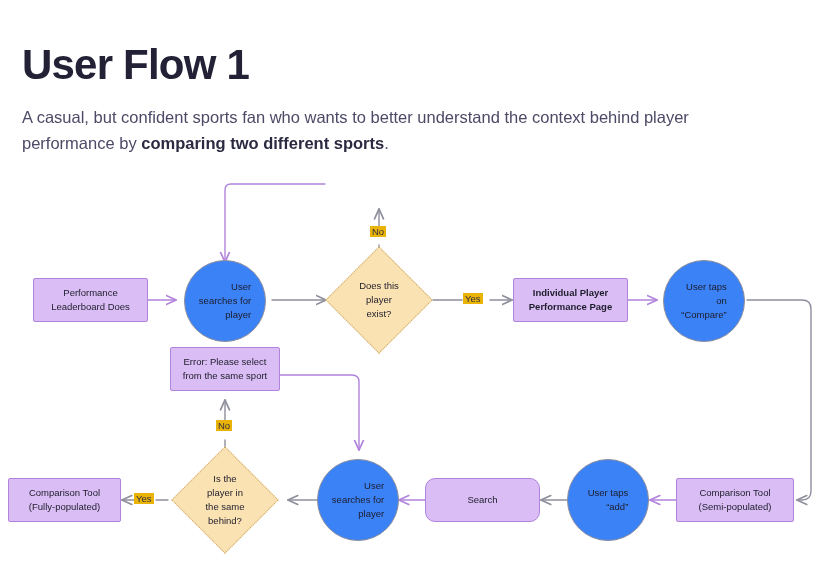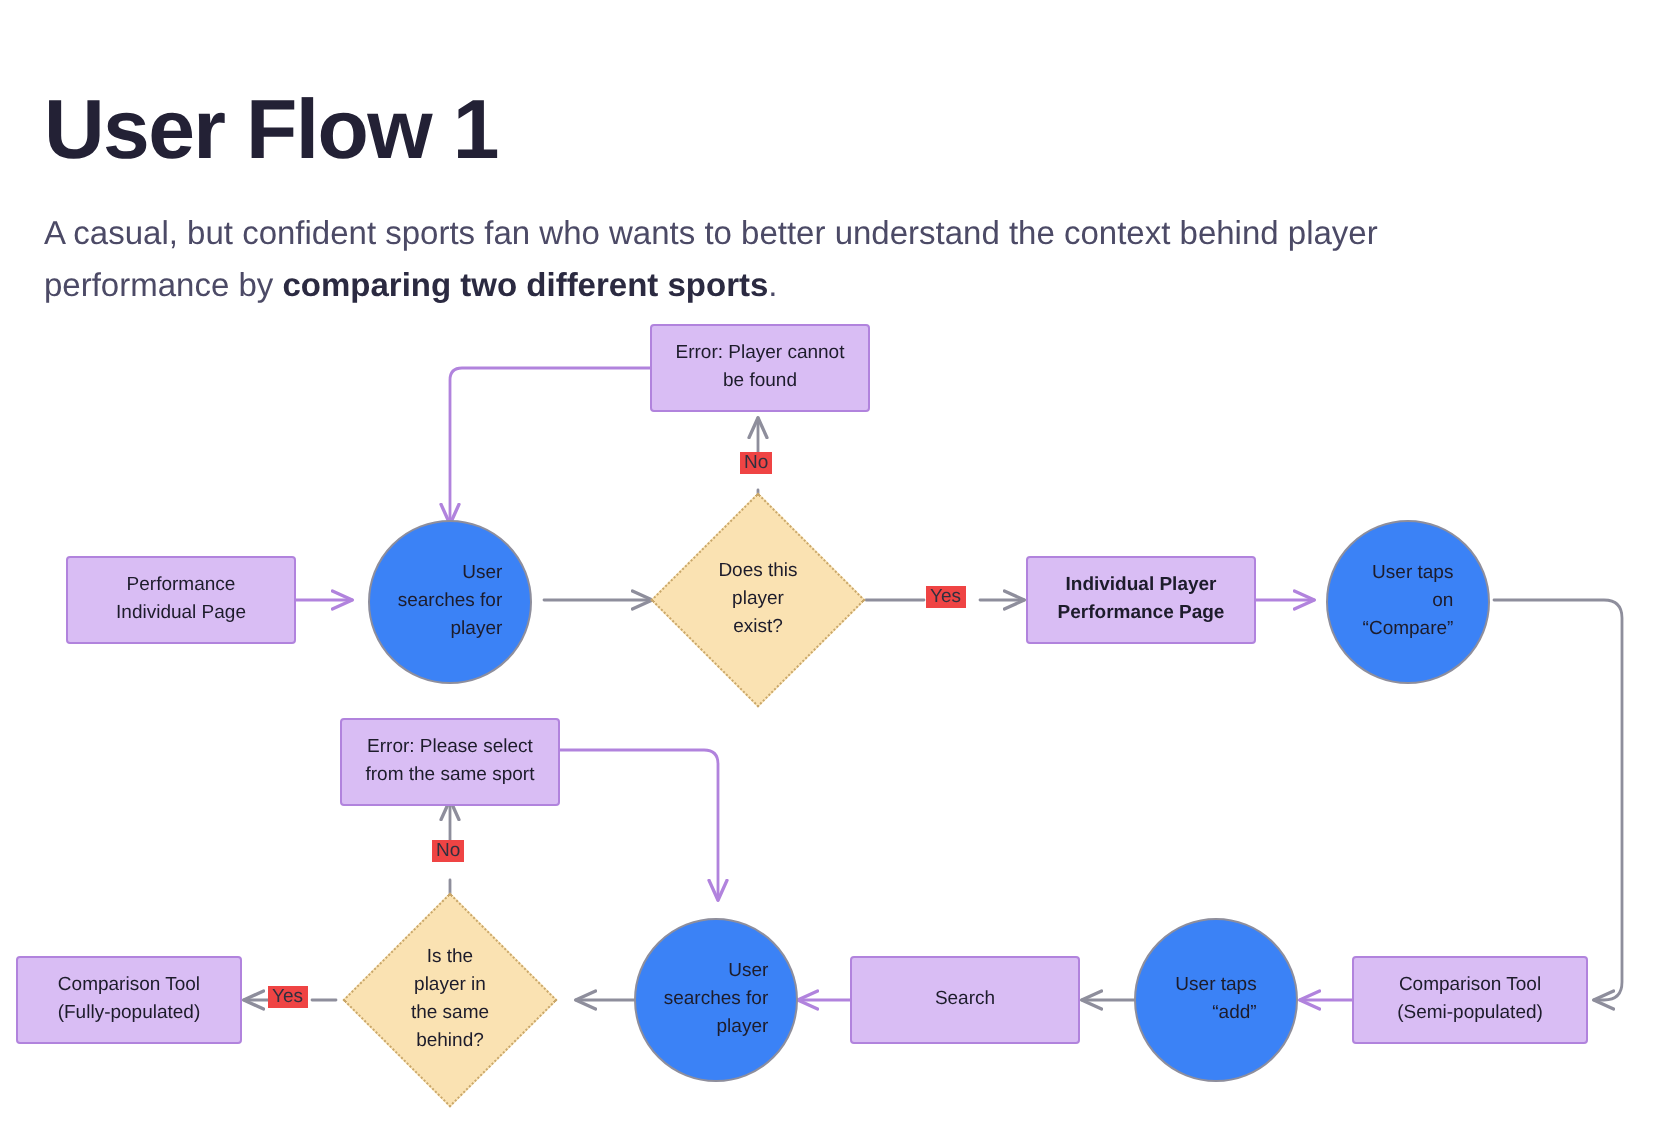--- a/index.html
+++ b/index.html
@@ -96,21 +96,21 @@
     border: 1px dotted #c9a76a;
     transform: rotate(45deg);
     z-index: 2;
   }
 
   .edge-label {
     position: absolute;
     font-size: 9.5px;
     color: #30303f;
     z-index: 4;
-    background: #ef4444;
+    background: #eab308;
     padding: 0 2px;
     line-height: 1.2;
   }
 </style>
 </head>
 <body>
 
 <div id="header">
   <h1 id="page-title">User Flow 1</h1>
   <p id="page-subtitle"><span>A casual, but confident sports fan who wants to better understand the context behind player performance by </span><span class="em">comparing two different sports</span><span>.</span></p>
@@ -169,34 +169,32 @@
 player
 exist?</div>
 
   <div class="diamond-shape" style="left:187px; top:312px; width:76px; height:76px;"></div>
   <div class="node diamond-label" style="left:183px; top:316px; width:84px; height:68px;">Is the
 player in
 the same
 behind?</div>
 
   <div class="node box" style="left:33px; top:128px; width:115px; height:44px;">Performance
-Individual Page</div>
-
-  <div class="node box" style="left:325px; top:12px; width:110px; height:44px;">Error: Player cannot
-be found</div>
+Leaderboard Does</div>
+
 
   <div class="node box" style="left:513px; top:128px; width:115px; height:44px;font-weight:bold;">Individual Player
 Performance Page</div>
 
   <div class="node box" style="left:676px; top:328px; width:118px; height:44px;">Comparison Tool
 (Semi-populated)</div>
 
-  <div class="node box" style="left:425px; top:328px; width:115px; height:44px;">Search</div>
-
-  <div class="node box" style="left:170px; top:209px; width:110px; height:44px;">Error: Please select
+  <div class="node box" style="left:425px; top:328px; width:115px; height:44px;border-radius:10px;">Search</div>
+
+  <div class="node box" style="left:170px; top:197px; width:110px; height:44px;">Error: Please select
 from the same sport</div>
 
   <div class="node box" style="left:8px; top:328px; width:113px; height:44px;">Comparison Tool
 (Fully-populated)</div>
 
   <div class="node circle" style="left:184px; top:110px; width:82px; height:82px;">User
 searches for
 player</div>
 
   <div class="node circle" style="left:663px; top:110px; width:82px; height:82px;">User taps

